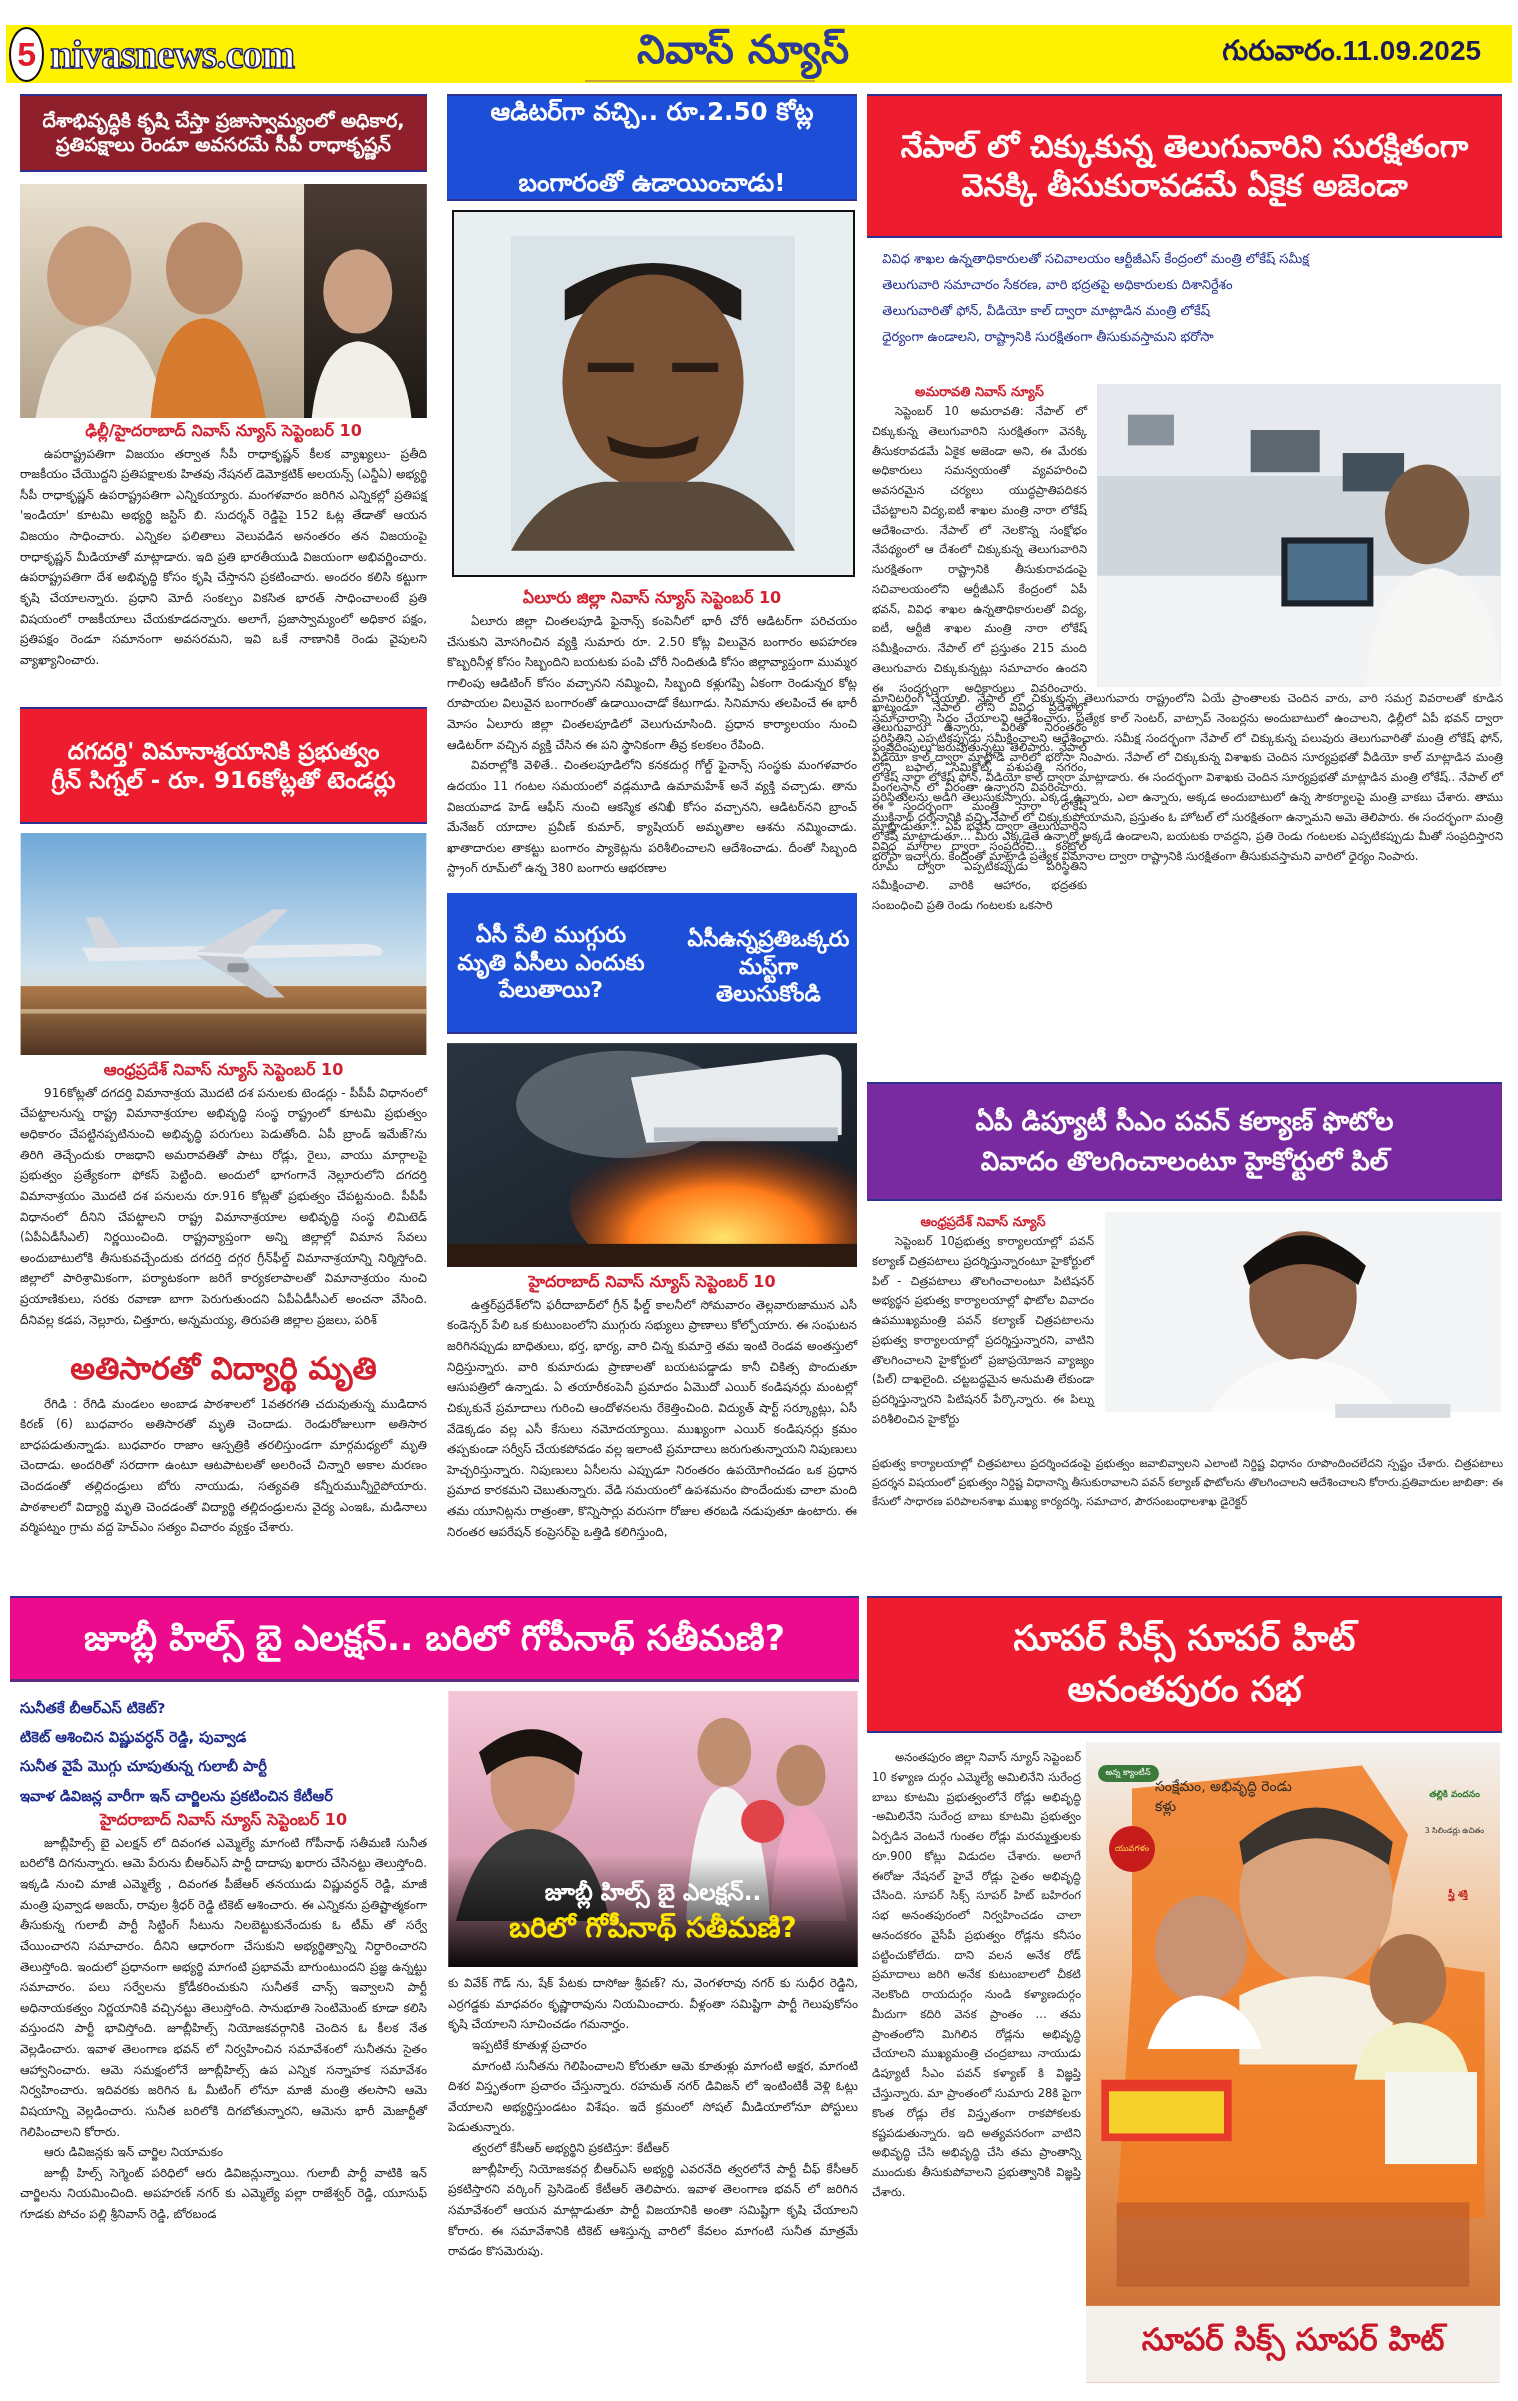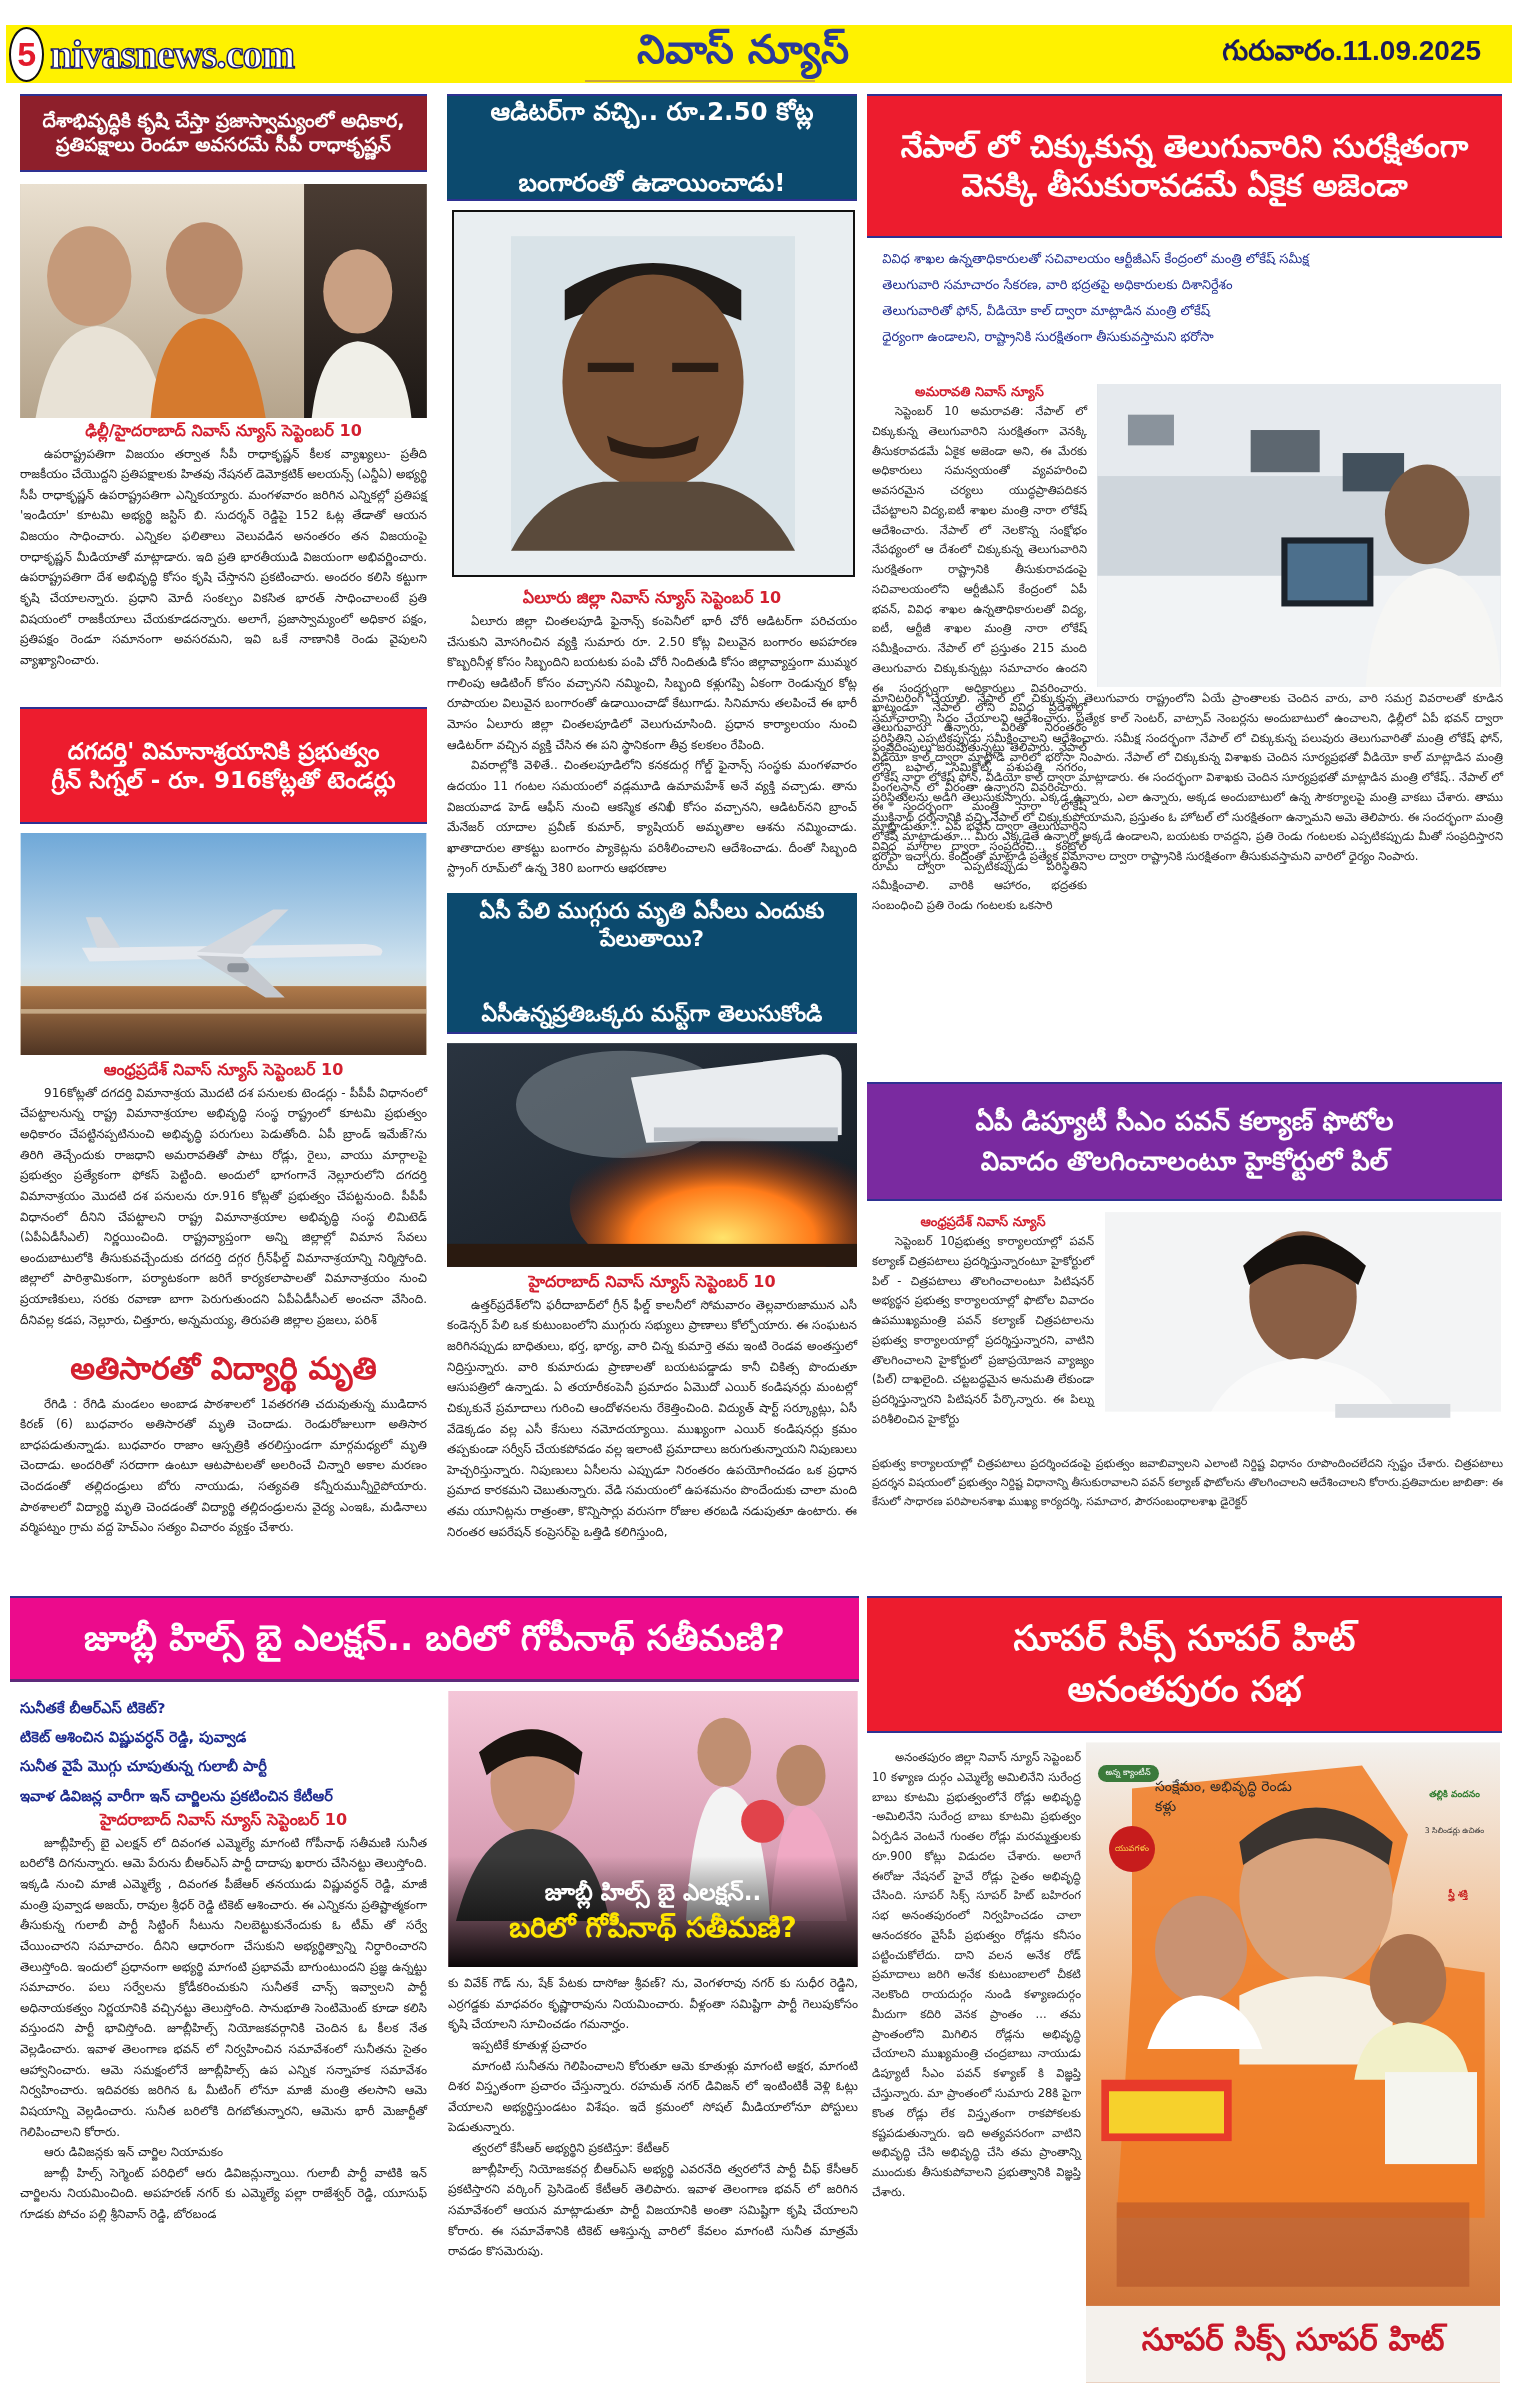--- a/index.html
+++ b/index.html
@@ -9,21 +9,21 @@
   .masthead { left: 6.1px; top: 25px; width: 1506px; height: 58px; background: #fff200; display: flex; align-items: center; }
   .page-num { width: 35px; height: 55px; border: 2.3px solid #111; border-radius: 50%; background: #fff; display: flex; align-items: center; justify-content: center; font-family: "Liberation Sans", sans-serif; font-weight: bold; font-size: 34px; color: #e21b2c; margin-left: 3.1px; }
   .site-url { font-family: "Liberation Serif", serif; font-size: 40px; color: #fff; -webkit-text-stroke: 1.5px #1b1b6b; font-weight: bold; margin-left: 6.1px; letter-spacing: -0.8px; }
   .paper-name { position: absolute; left: 583px; top: 0; height: 58px; display: flex; align-items: center; font-size: 40px; font-weight: bold; color: #2b3a9b; margin-left: 48px; }
   .paper-name-underline { position: absolute; left: 585px; top: 80px; width: 230px; height: 2.3px; background: #c9a43b; }
   .issue-date { position: absolute; right: 31px; top: 0; height: 58px; display: flex; align-items: center; font-family: "Liberation Sans", sans-serif; font-size: 28px; color: #1b1b5b; font-weight: bold; }
 
   
   .hl { display: flex; align-items: center; justify-content: center; text-align: center; color: #fff; font-weight: bold; line-height: 1.25; border-top: 2.3px solid #2e3192; border-bottom: 2.3px solid #2e3192; padding: 4.6px 7.7px; }
   .hl.maroon { background: #8e1f2b; }
-  .hl.navy { background: #0c4a6e; border-color: #2e3192; gap: 40px; }
+  .hl.navy { background: #1d4ed8; border-color: #2e3192; gap: 40px; }
   .hl.red { background: #ed1c2e; }
   .hl.purple { background: #7a2aa0; }
   .hl.pink { background: #ec0b8c; }
 
   .dateline { color: #d3202f; font-weight: bold; text-align: center; font-size: 16px; }
   .body-text { font-size: 12px; line-height: 1.72; color: #222; text-align: justify; }
   .body-text p { text-indent: 2em; }
   .subhead { color: #1d2b8e; font-weight: bold; font-size: 14.6px; line-height: 2.0; }
 
   .photo { overflow: hidden; }
@@ -130,21 +130,21 @@
     </svg>
   </div>
   <div class="dateline" style="margin-top:10.7px;">ఏలూరు జిల్లా నివాస్ న్యూస్ సెప్టెంబర్ 10</div>
   <div class="body-text">
     <p>ఏలూరు జిల్లా చింతలపూడి ఫైనాన్స్ కంపెనీలో భారీ చోరీ ఆడిటర్‌గా పరిచయం చేసుకుని మోసగించిన వ్యక్తి సుమారు రూ. 2.50 కోట్ల విలువైన బంగారం అపహరణ కొబ్బరినీళ్ల కోసం సిబ్బందిని బయటకు పంపి చోరీ నిందితుడి కోసం జిల్లావ్యాప్తంగా ముమ్మర గాలింపు ఆడిటింగ్ కోసం వచ్చానని నమ్మించి, సిబ్బంది కళ్లుగప్పి ఏకంగా రెండున్నర కోట్ల రూపాయల విలువైన బంగారంతో ఉడాయించాడో కేటుగాడు. సినిమాను తలపించే ఈ భారీ మోసం ఏలూరు జిల్లా చింతలపూడిలో వెలుగుచూసింది. ప్రధాన కార్యాలయం నుంచి ఆడిటర్‌గా వచ్చిన వ్యక్తి చేసిన ఈ పని స్థానికంగా తీవ్ర కలకలం రేపింది.</p>
     <p>వివరాల్లోకి వెళితే.. చింతలపూడిలోని కనకదుర్గ గోల్డ్ ఫైనాన్స్ సంస్థకు మంగళవారం ఉదయం 11 గంటల సమయంలో వడ్లమూడి ఉమామహేశ్ అనే వ్యక్తి వచ్చాడు. తాను విజయవాడ హెడ్ ఆఫీస్ నుంచి ఆకస్మిక తనిఖీ కోసం వచ్చానని, ఆడిటర్‌నని బ్రాంచ్ మేనేజర్ యాదాల ప్రవీణ్ కుమార్, క్యాషియర్ అమృతాల ఆశను నమ్మించాడు. ఖాతాదారుల తాకట్టు బంగారం ప్యాకెట్లను పరిశీలించాలని ఆదేశించాడు. దీంతో సిబ్బంది స్ట్రాంగ్ రూమ్‌లో ఉన్న 380 బంగారు ఆభరణాల</p>
   </div>
 </article>
 
 <article class="abs" style="left:447px; top:890px; width:410px;">
-  <div class="hl navy" style="height:144px; font-size:22px; flex-direction:column; border-top:3.1px solid #fff;">
+  <div class="hl navy" style="height:144px; font-size:22px; border-top:3.1px solid #fff;">
     <span>ఏసీ పేలి ముగ్గురు మృతి ఏసీలు ఎందుకు పేలుతాయి?</span>
     <span style="margin-top:7.7px;">ఏసీఉన్నప్రతిఒక్కరు మస్ట్‌గా తెలుసుకోండి</span>
   </div>
   <div class="photo" style="margin-top:9.2px; height:224px;">
     <svg width="410" height="224" viewBox="0 0 535 292">
       <defs>
         <linearGradient id="wall" x1="0" y1="0" x2="1" y2="1">
             <stop offset="0" stop-color="#2a3440"></stop>
             <stop offset="1" stop-color="#151b22"></stop>
           </linearGradient>

